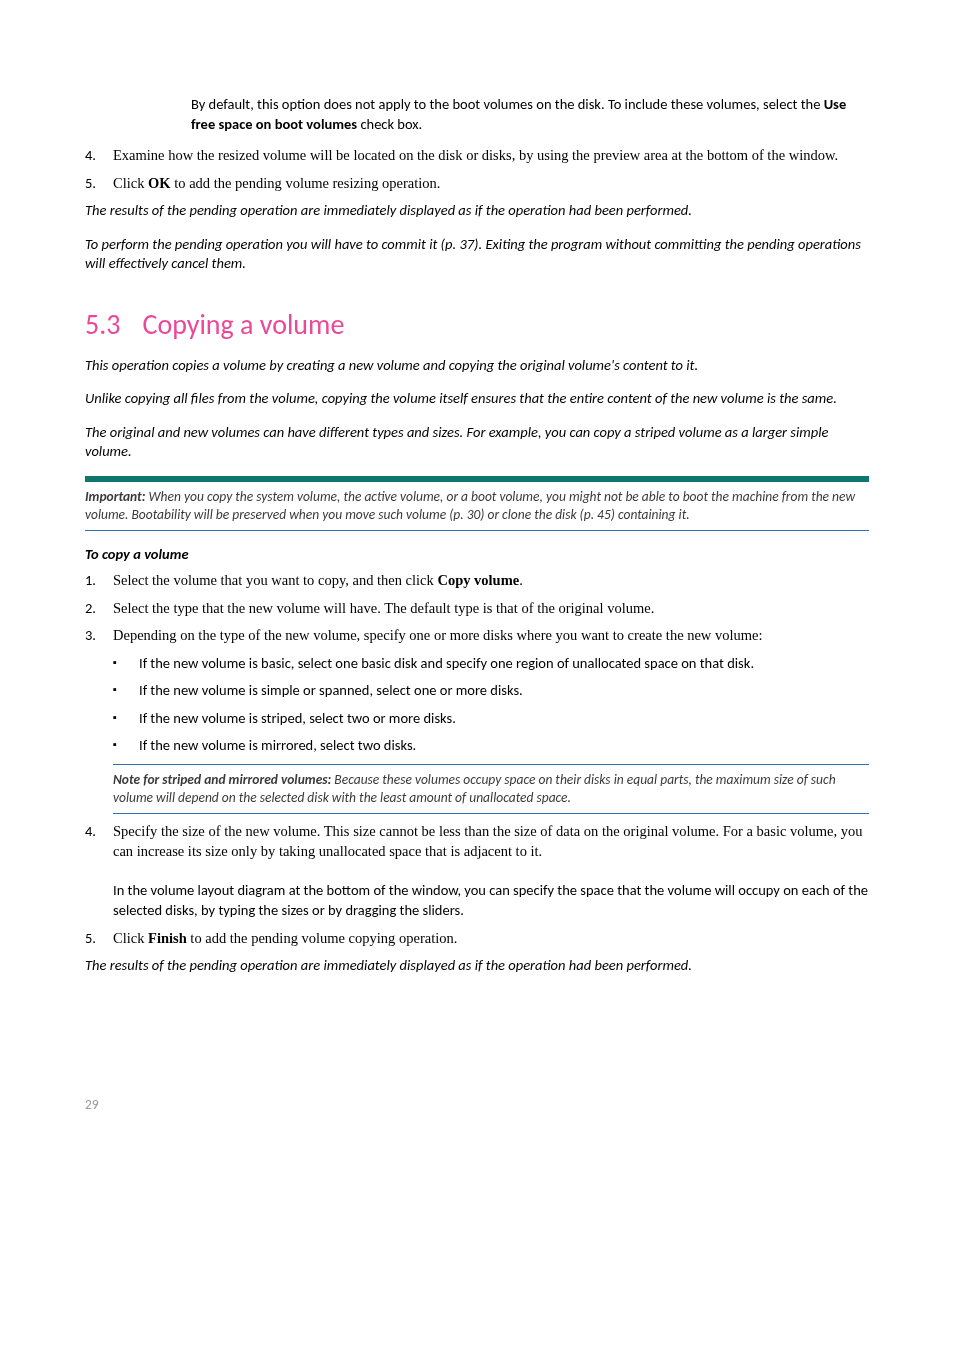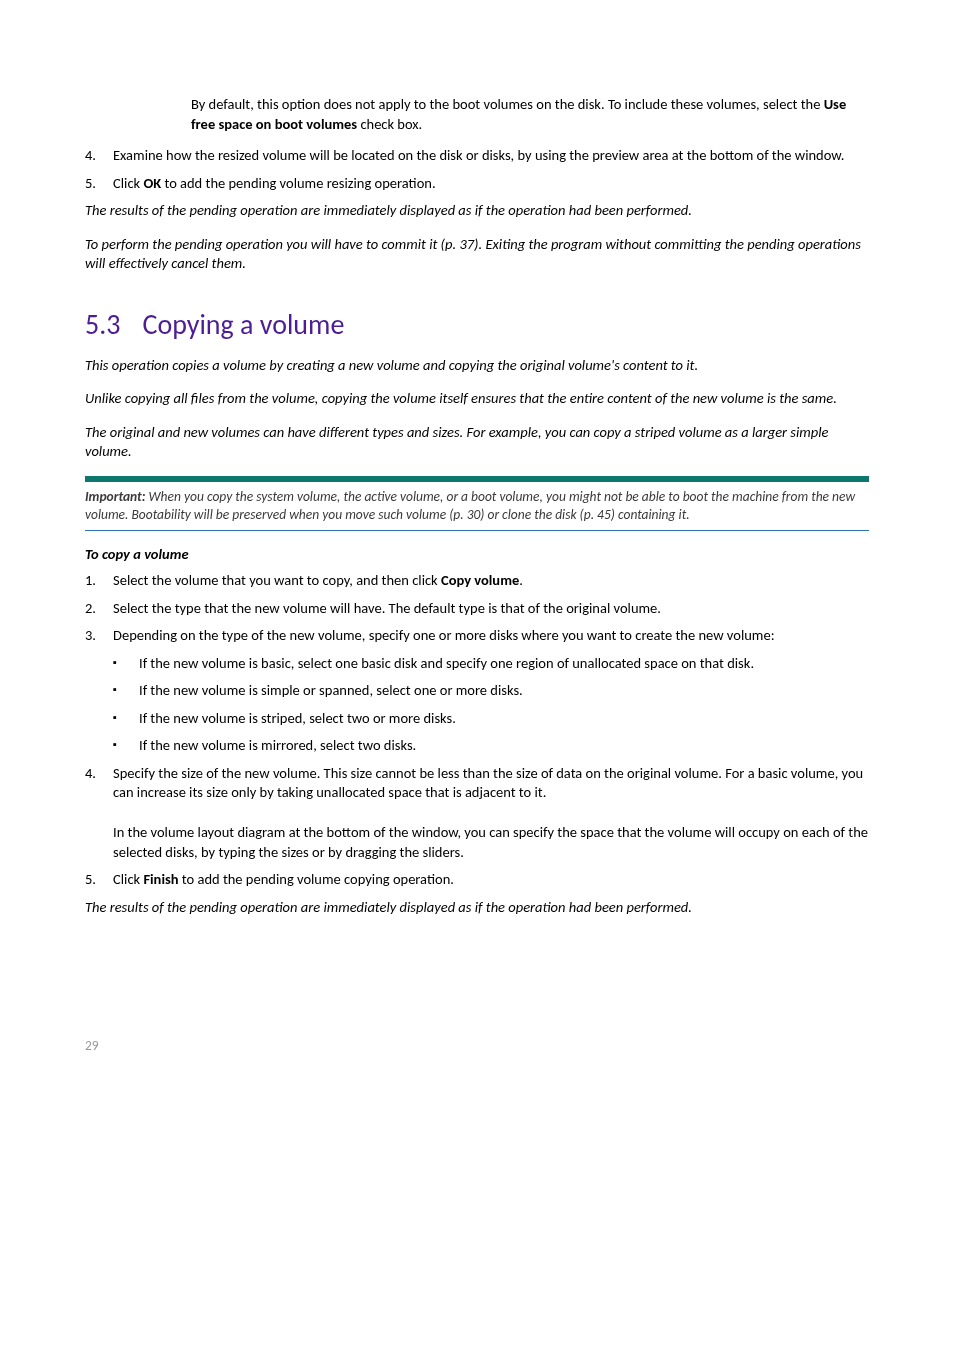--- a/index.html
+++ b/index.html
@@ -9,25 +9,25 @@
     color: #000;
     background: #fff;
     width: 954px;
     margin: 0 auto;
     padding: 95px 85px 50px 85px;
     line-height: 1.35;
   }
   .indent-deep { margin-left: 106px; margin-bottom: 12px; }
   .ol-item { display: flex; margin-bottom: 8px; }
   .ol-item .num { width: 28px; flex-shrink: 0; }
-  .ol-item .body { flex: 1; }
+  .ol-item .body { flex: 1; font-family: Liberation Serif, serif; }
   .ol-block { margin-left: 0; }
   .para { margin-bottom: 14px; font-style: italic; }
   .h2 {
-    color: #4c1d95;
+    color: #ec4899;
     font-size: 28px;
     font-weight: 400;
     margin-top: 32px;
     margin-bottom: 12px;
   }
   .h2 .secnum { margin-right: 22px; }
   .note-block {
     border-top: 6px solid #0f766e;
     border-bottom: 1px solid #2e74b5;
     padding: 6px 0;
@@ -126,20 +126,23 @@
   </div>
   <div class="bullet-item">
     <div class="sq">▪</div>
     <div class="body">If the new volume is striped, select two or more disks.</div>
   </div>
   <div class="bullet-item">
     <div class="sq">▪</div>
     <div class="body">If the new volume is mirrored, select two disks.</div>
   </div>
 
+  <div class="note-block-inner">
+    <b>Note for striped and mirrored volumes:</b><span> Because these volumes occupy space on their disks in equal parts, the maximum size of such volume will depend on the selected disk with the least amount of unallocated space.</span>
+  </div>
 
   <div class="ol-item">
     <div class="num">4.</div>
     <div class="body">Specify the size of the new volume. This size cannot be less than the size of data on the original volume. For a basic volume, you can increase its size only by taking unallocated space that is adjacent to it.</div>
   </div>
   <div class="subpara">In the volume layout diagram at the bottom of the window, you can specify the space that the volume will occupy on each of the selected disks, by typing the sizes or by dragging the sliders.</div>
 
   <div class="ol-item">
     <div class="num">5.</div>
     <div class="body">

